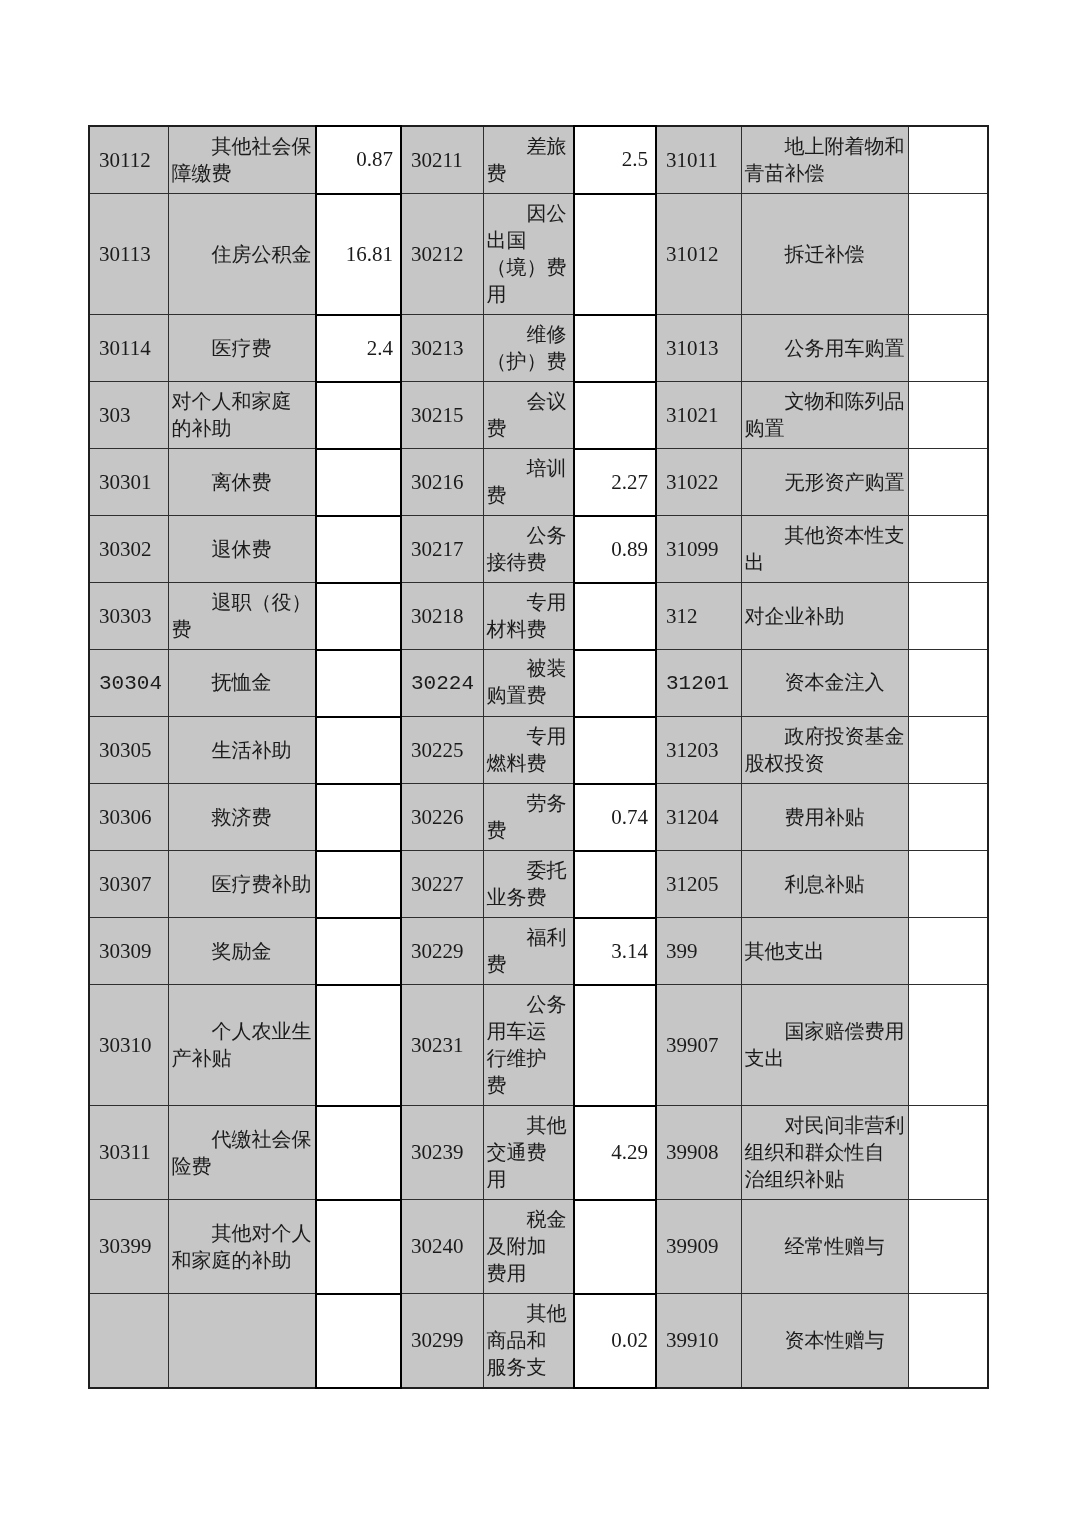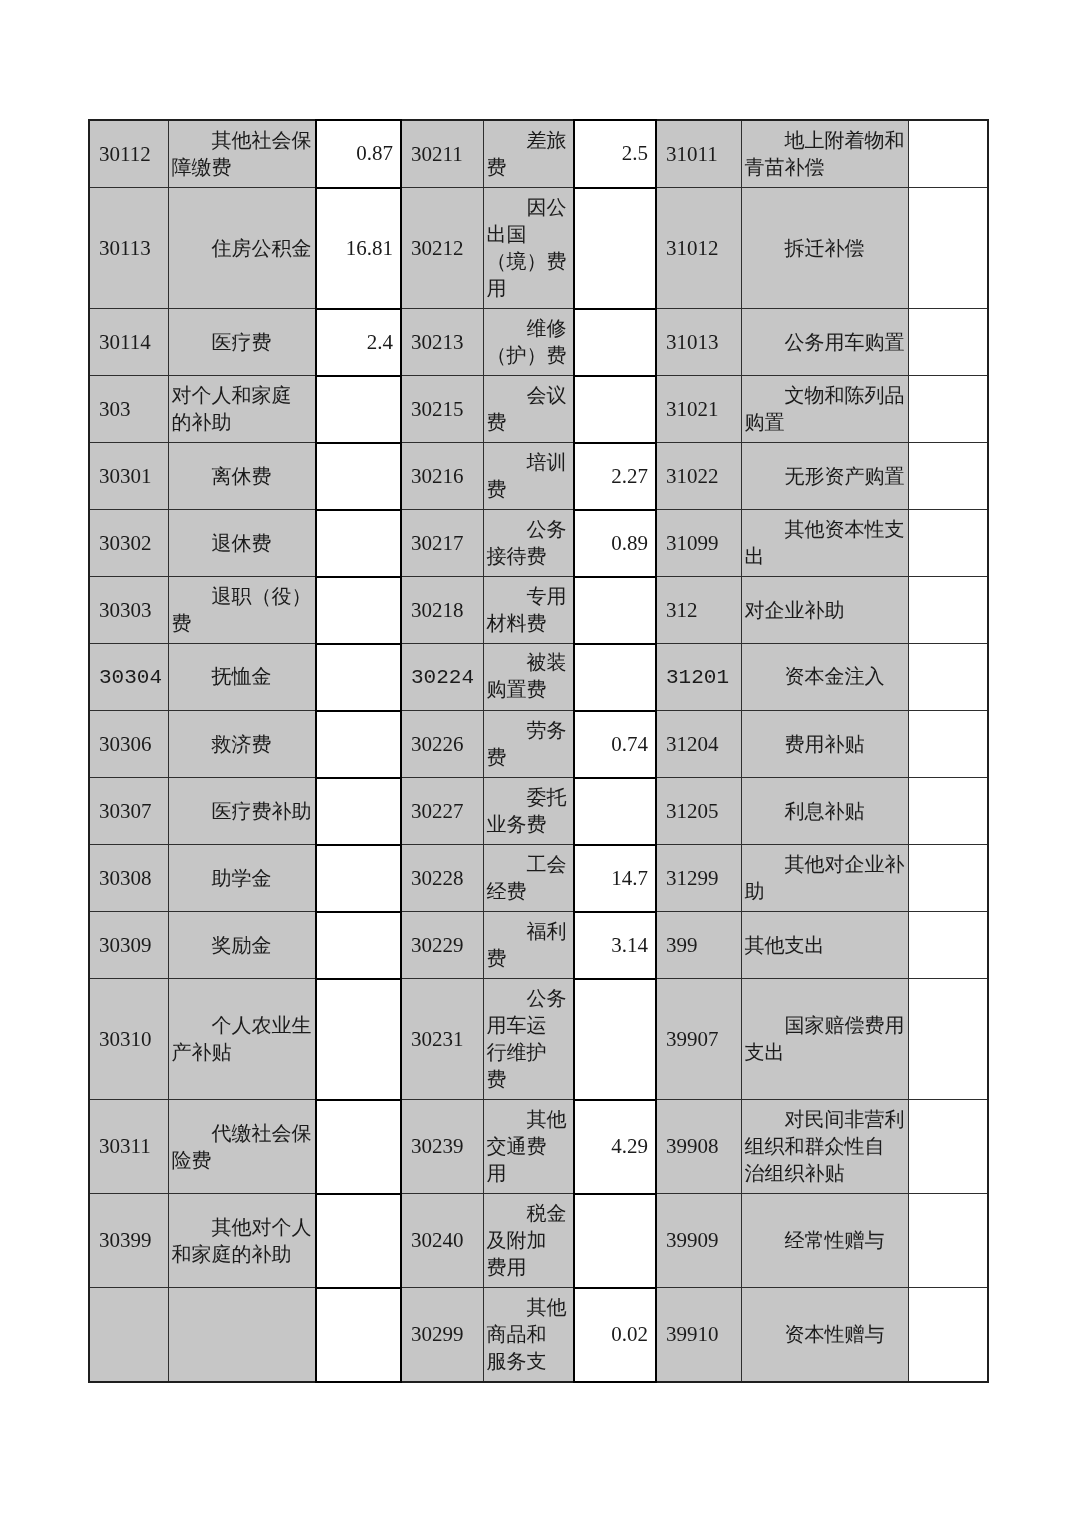--- a/index.html
+++ b/index.html
@@ -2,21 +2,21 @@
 <html><head>
 <meta charset="utf-8">
 <style>
   html,body { margin:0; padding:0; }
   body {
     width:1074px; height:1520px;
     background:#ffffff;
     position:relative;
     font-family:"Liberation Serif","DejaVu Serif",serif;
   }
-  .sheet { position:absolute; left:88px; top:119px; }
+  .sheet { position:absolute; left:88px; top:125px; }
   table.budget {
     border-collapse:collapse;
     table-layout:fixed;
     width:899px;
     border:2px solid #1f1f1f;
   }
   td {
     border:1px solid #2e2e2e;
     background:#c6c6c6;
     color:#1b1b1b;
@@ -159,20 +159,33 @@
           <td class="name">　　抚恤金</td>
           <td class="value field"></td>
           <td class="code">30224</td>
           <td class="name">　　被装
 购置费</td>
           <td class="value field"></td>
           <td class="code">31201</td>
           <td class="name">　　资本金注入</td>
           <td class="value plain"></td>
         </tr>
+        <tr style="height: 56px;">
+          <td class="code">30305</td>
+          <td class="name">　　生活补助</td>
+          <td class="value field"></td>
+          <td class="code">30225</td>
+          <td class="name">　　专用
+燃料费</td>
+          <td class="value field"></td>
+          <td class="code">31203</td>
+          <td class="name">　　政府投资基金
+股权投资</td>
+          <td class="value plain"></td>
+        </tr>
         <tr style="height: 56px; font-family: Liberation Serif, serif;">
           <td class="code">30306</td>
           <td class="name">　　救济费</td>
           <td class="value field"></td>
           <td class="code">30226</td>
           <td class="name">　　劳务
 费</td>
           <td class="value field">0.74</td>
           <td class="code">31204</td>
           <td class="name">　　费用补贴</td>
@@ -181,33 +194,20 @@
         <tr style="height: 56px; margin-left: 38px;">
           <td class="code">30307</td>
           <td class="name">　　医疗费补助</td>
           <td class="value field"></td>
           <td class="code">30227</td>
           <td class="name">　　委托
 业务费</td>
           <td class="value field"></td>
           <td class="code">31205</td>
           <td class="name">　　利息补贴</td>
-          <td class="value plain"></td>
-        </tr>
-        <tr style="height: 55px;">
-          <td class="code">30308</td>
-          <td class="name">　　助学金</td>
-          <td class="value field"></td>
-          <td class="code">30228</td>
-          <td class="name">　　工会
-经费</td>
-          <td class="value field">14.7</td>
-          <td class="code">31299</td>
-          <td class="name">　　其他对企业补
-助</td>
           <td class="value plain"></td>
         </tr>
         <tr style="height: 56px;">
           <td class="code">30309</td>
           <td class="name">　　奖励金</td>
           <td class="value field"></td>
           <td class="code">30229</td>
           <td class="name">　　福利
 费</td>
           <td class="value field">3.14</td>

